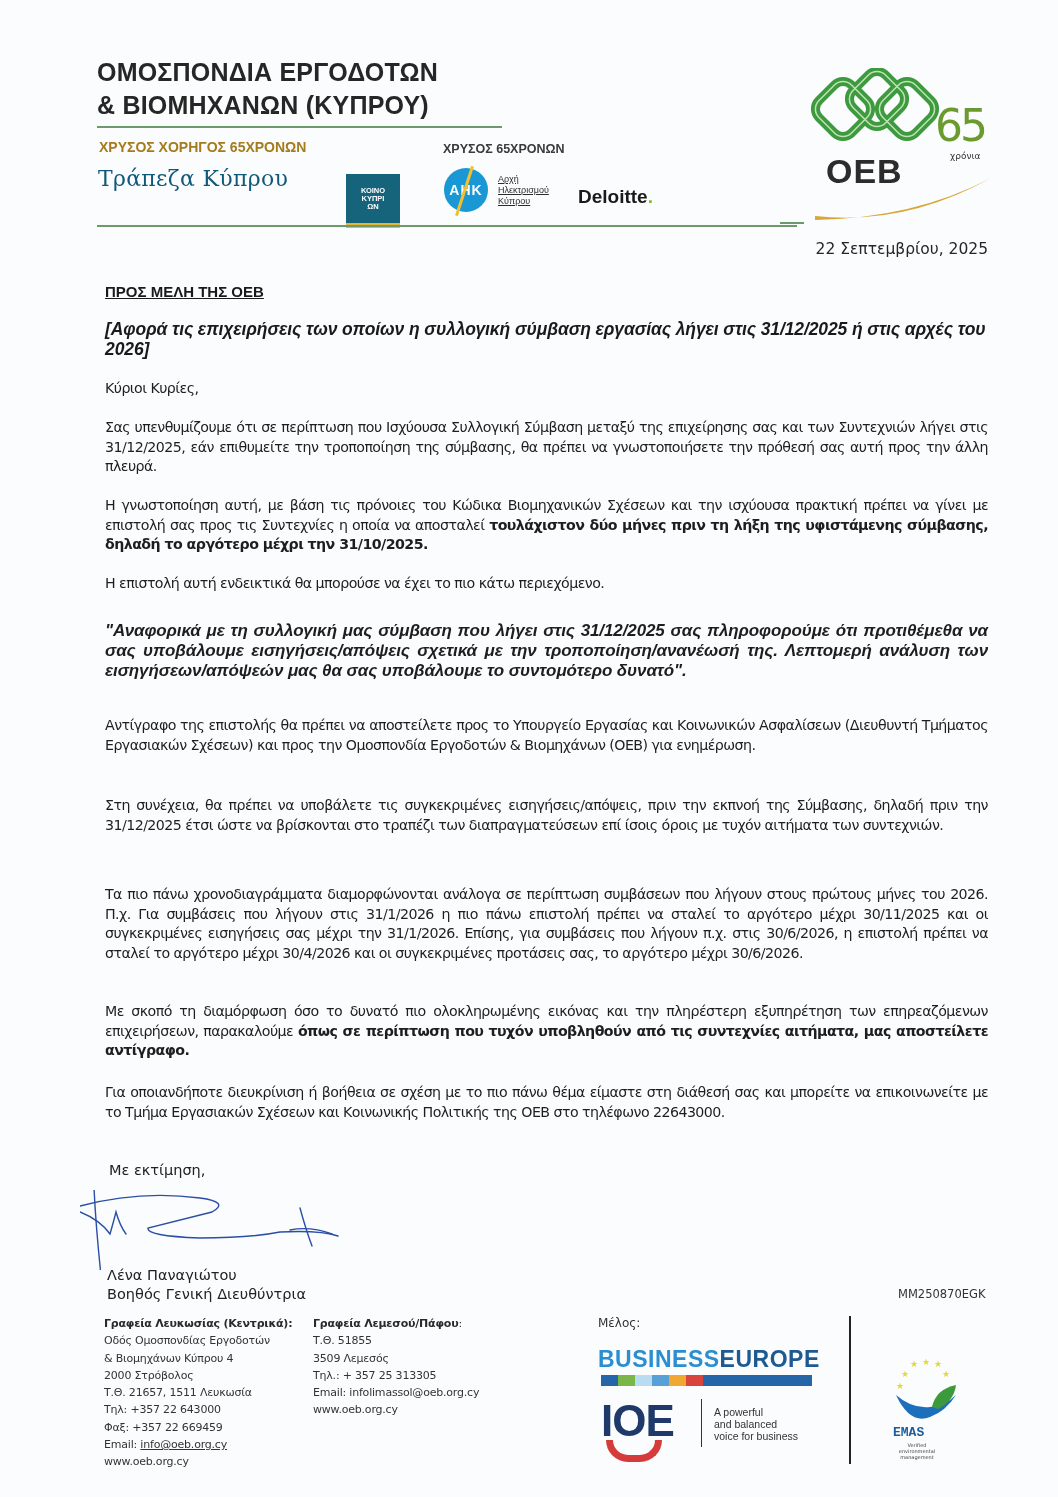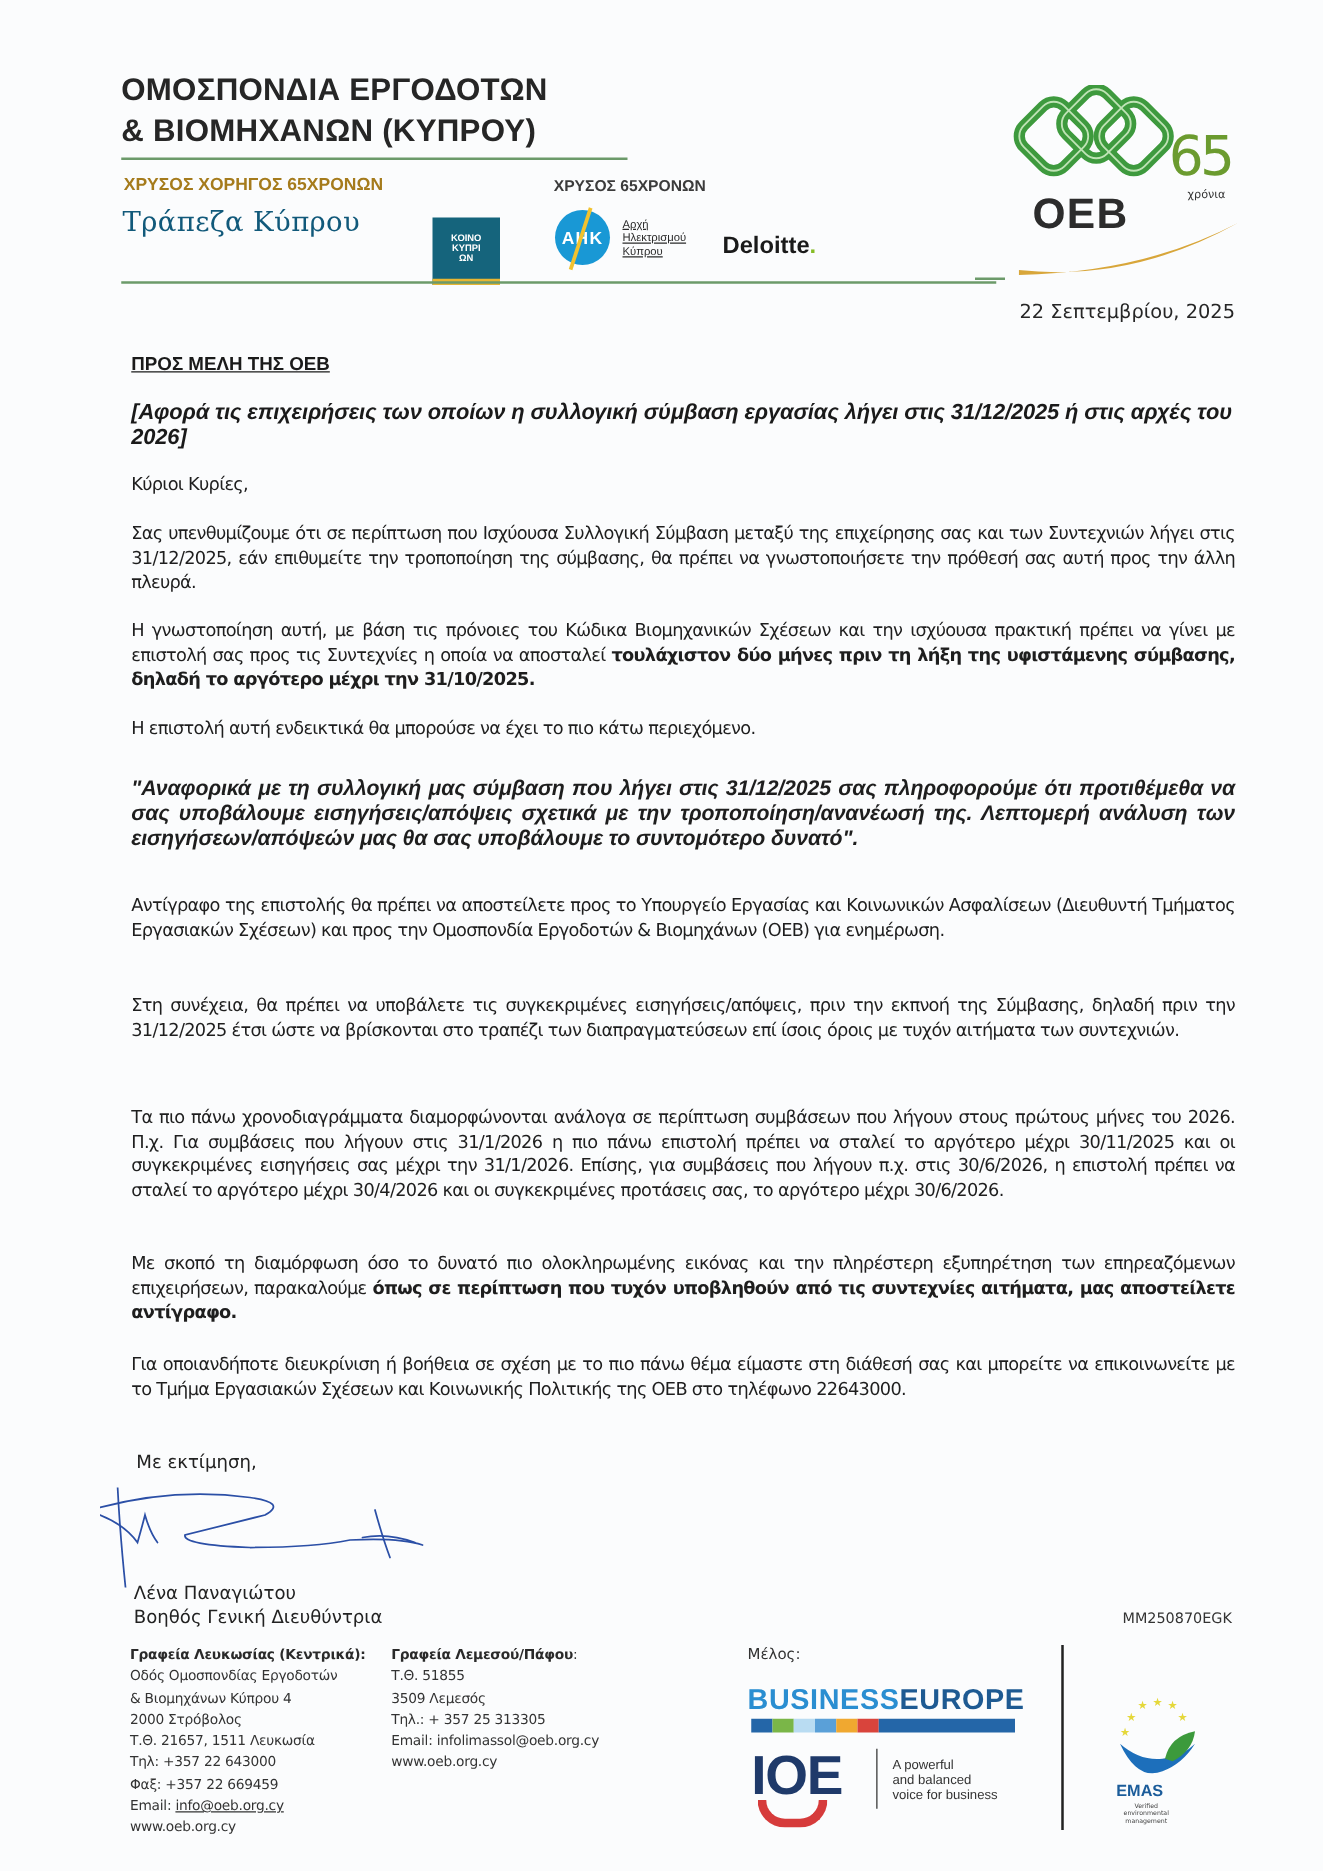--- a/index.html
+++ b/index.html
@@ -55,21 +55,21 @@
   .be-text .b1 { color: #2a8ed1; }
   .be-text .b2 { color: #1e5a92; }
   .be-bar { position: absolute; left: 601px; top: 1375px; width: 211px; height: 11px; display: flex; }
   .be-bar span { display: block; height: 100%; }
   .ioe { position: absolute; left: 601px; top: 1396px; font-family: "Liberation Sans", sans-serif; font-weight: bold; font-size: 44px; color: #1f3a6a; letter-spacing: -1px; line-height: 50px; }
   .ioe-smile { position: absolute; left: 606px; top: 1440px; width: 56px; height: 22px; border: 7px solid #d63b3b; border-top: none; border-radius: 0 0 30px 30px; }
   .ioe-divider { position: absolute; left: 701px; top: 1399px; width: 1px; height: 48px; background: #333; }
   .ioe-tag { position: absolute; left: 714px; top: 1406px; font-family: "Liberation Sans", sans-serif; font-size: 10.5px; line-height: 12px; color: #333; }
   .vdivider { position: absolute; left: 849px; top: 1316px; width: 2px; height: 148px; background: #222; }
   .emas { position: absolute; left: 890px; top: 1355px; width: 75px; height: 100px; }
-  .emas-title { position: absolute; left: 893px; top: 1425px; font-family: Liberation Sans, sans-serif; font-weight: bold; font-size: 13px; color: #1b5c9a; }
+  .emas-title { position: absolute; left: 893px; top: 1425px; font-family: Liberation Mono, monospace; font-weight: bold; font-size: 13px; color: #1b5c9a; }
   .emas-sub { position: absolute; left: 897px; top: 1442px; font-size: 5px; line-height: 6px; color: #444; text-align: center; width: 40px; }
 </style>
 </head>
 <body>
 
 <div class="org-title">
   <div>ΟΜΟΣΠΟΝΔΙΑ ΕΡΓΟΔΟΤΩΝ</div>
   <div>&amp; ΒΙΟΜΗΧΑΝΩΝ (ΚΥΠΡΟΥ)</div>
 </div>
 <div class="rule rule-top"></div>

